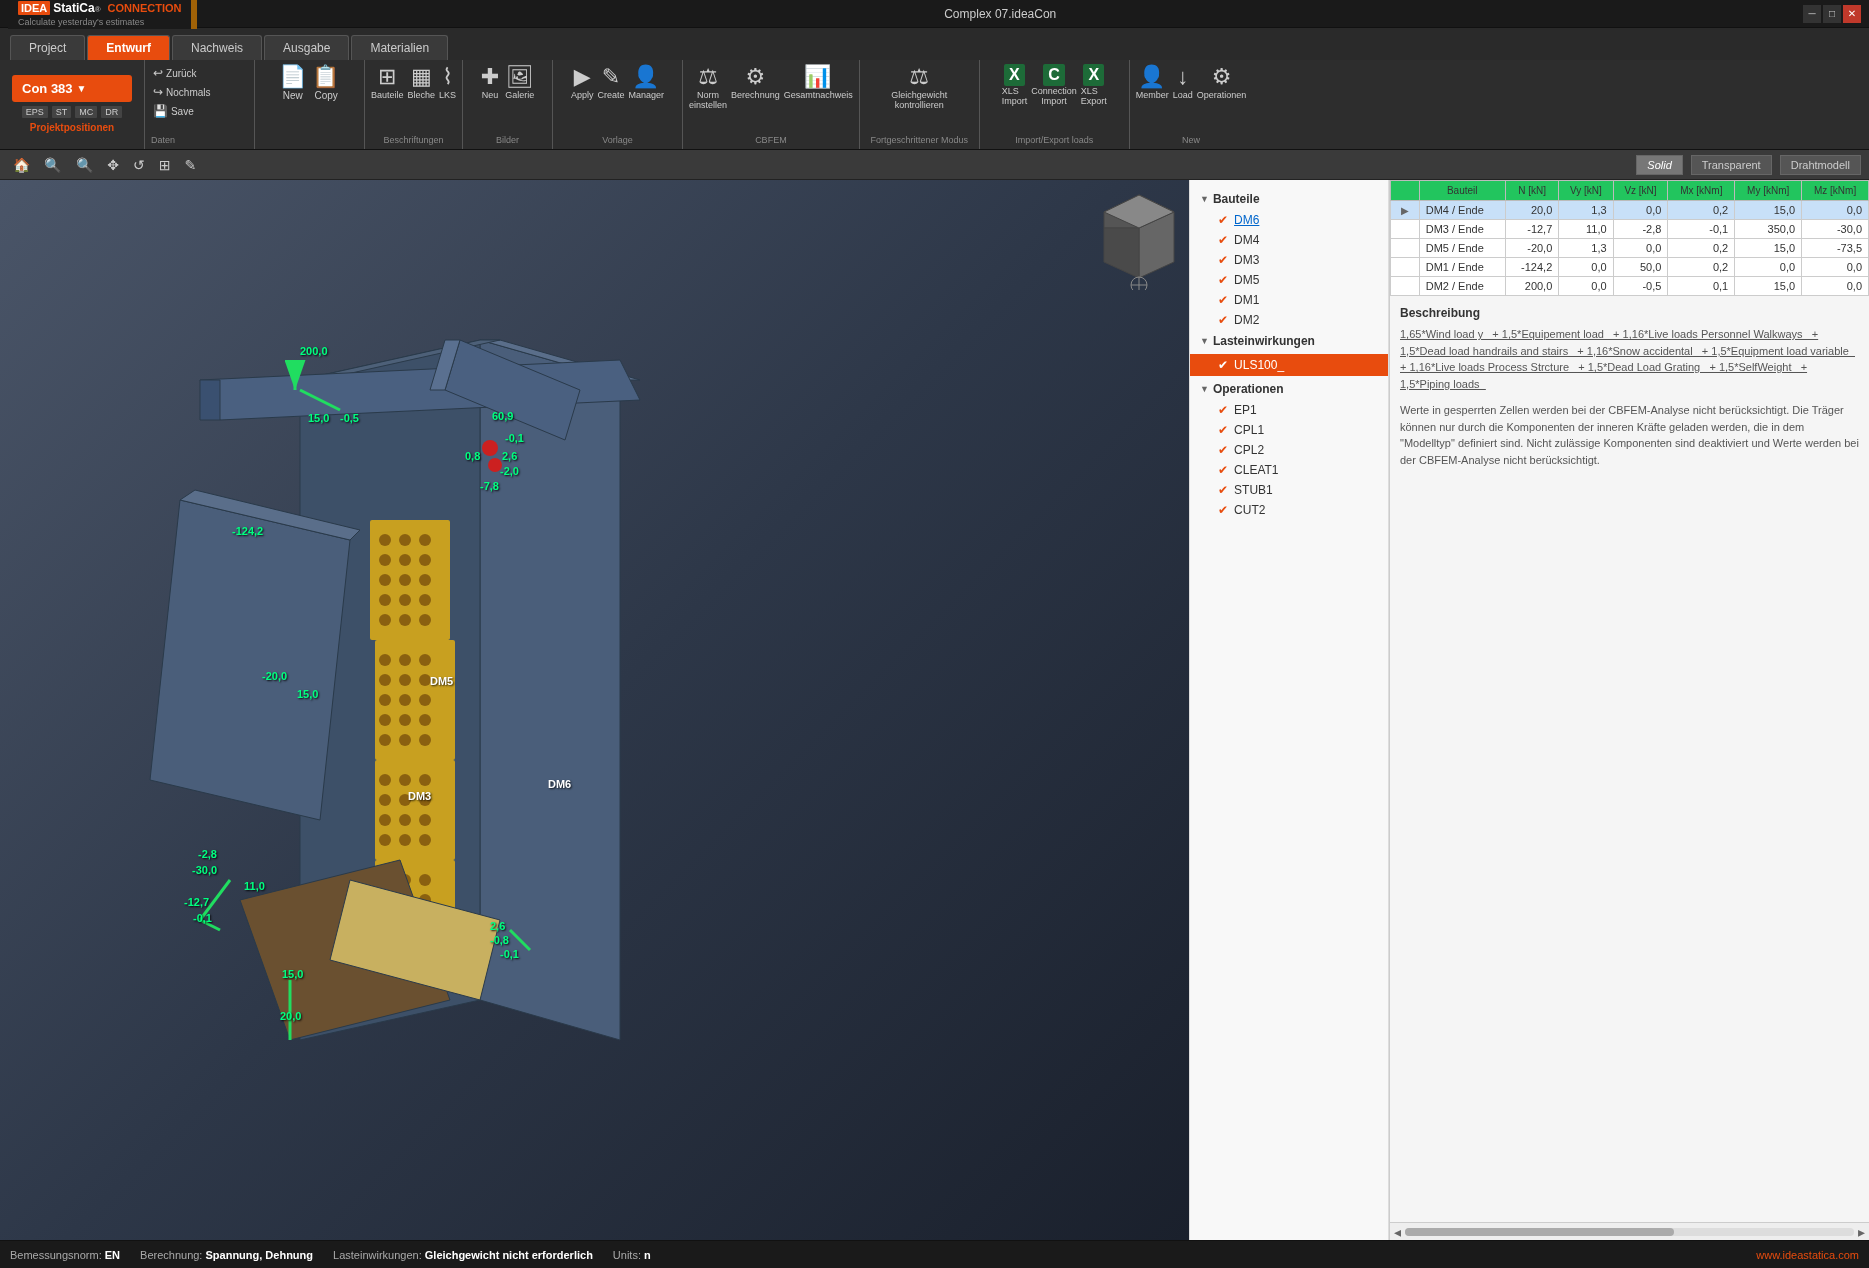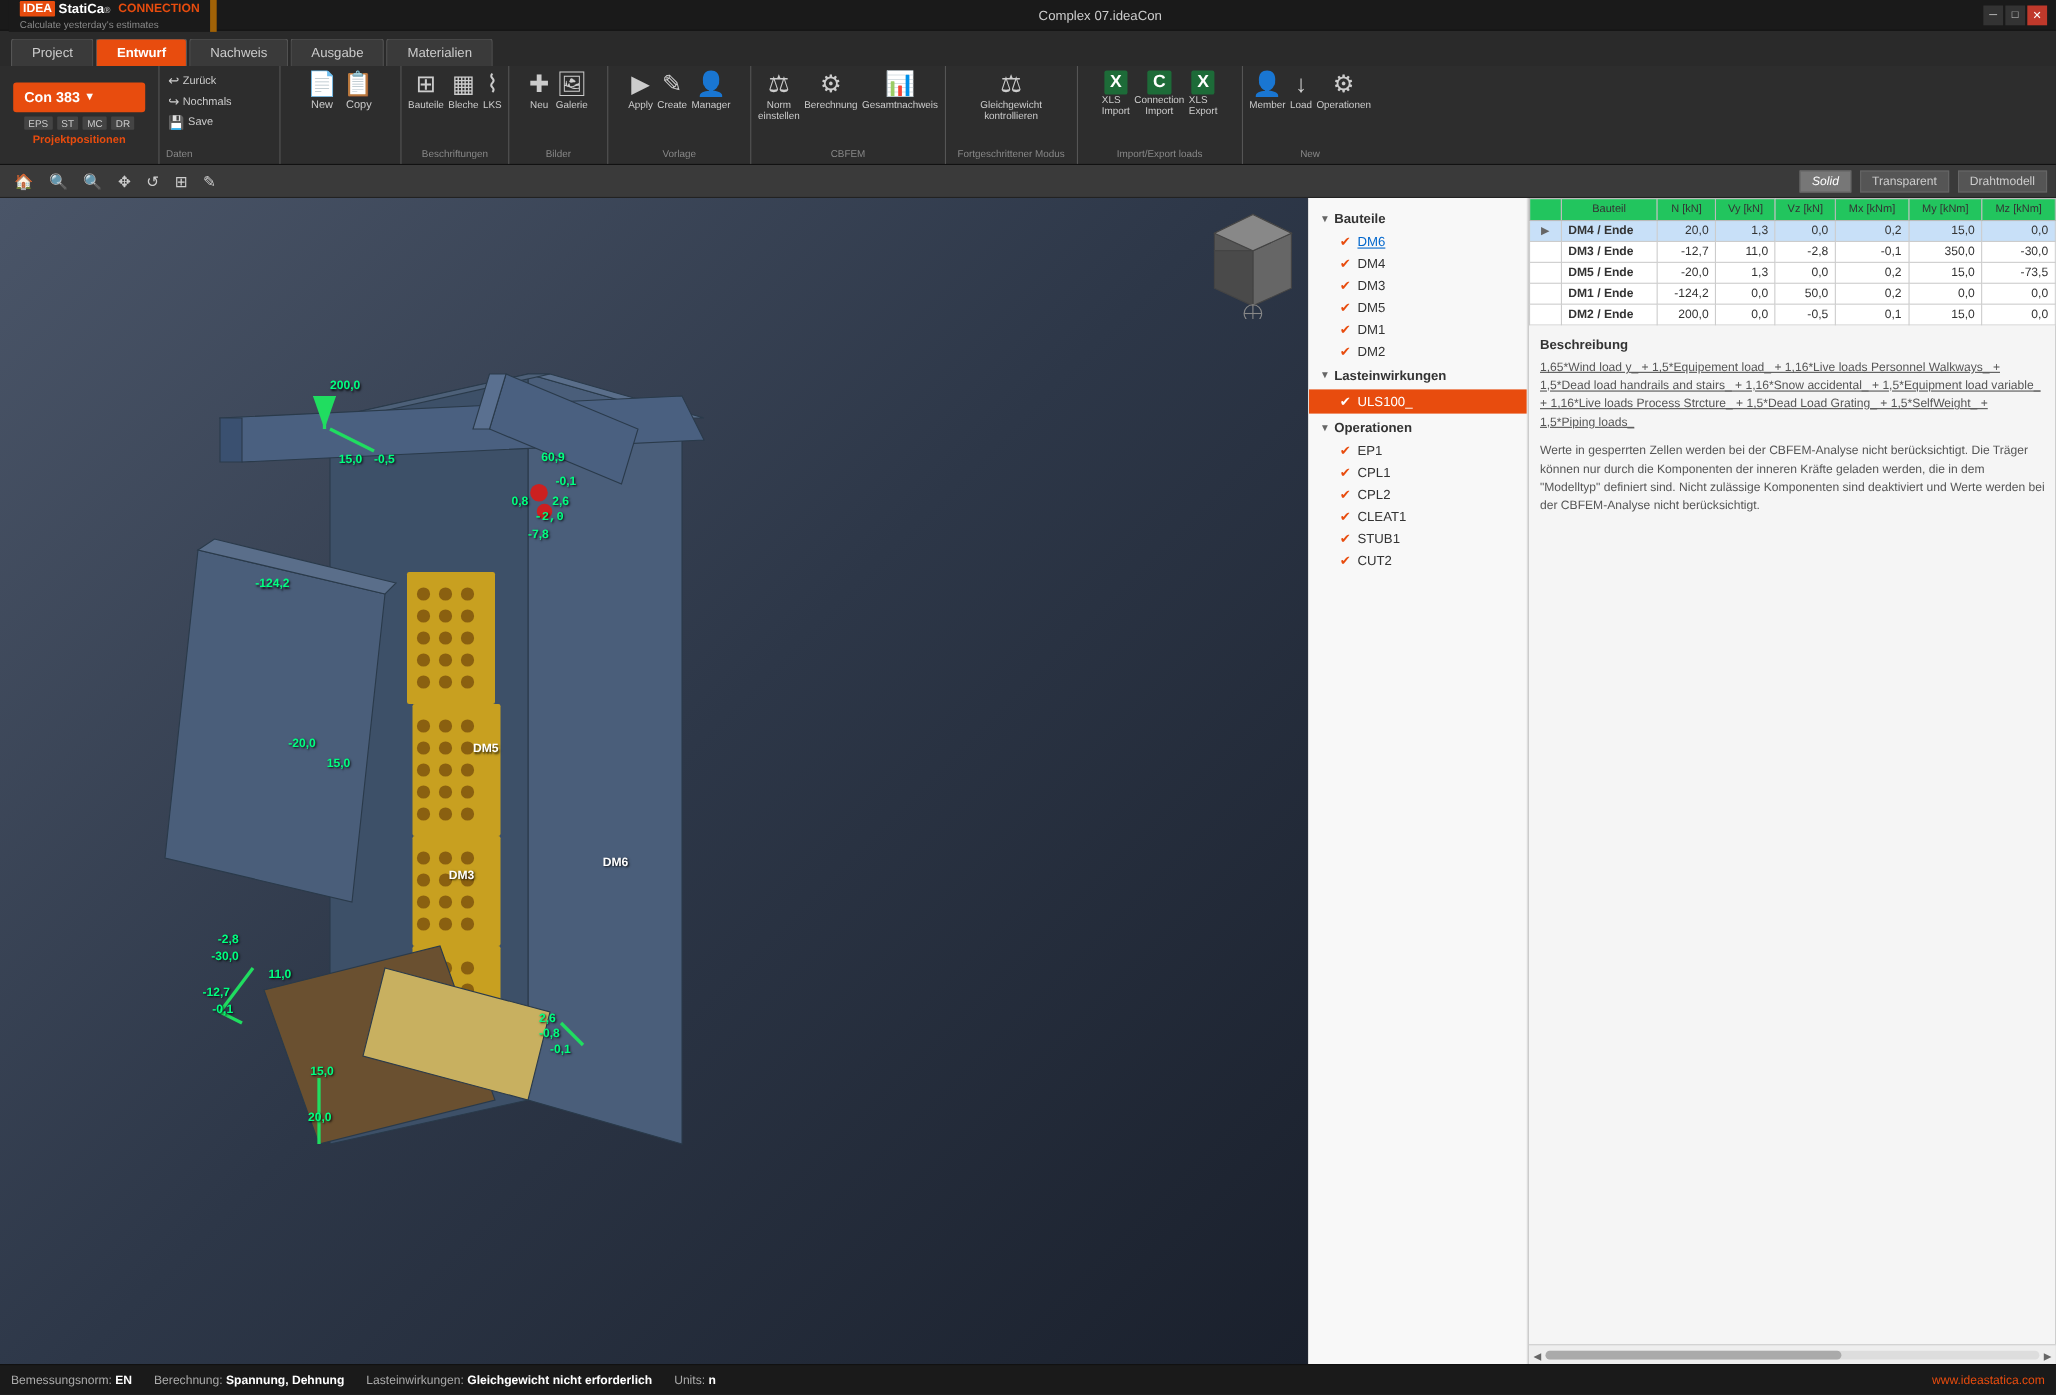--- a/index.html
+++ b/index.html
@@ -189,21 +189,21 @@
       color: #333;
     }
     #data-table td {
       border: 1px solid #ccc;
       padding: 3px 6px;
       text-align: right;
       color: #333;
     }
     #data-table td.name-cell {
       text-align: left;
-      font-weight: bold;
+      font-weight: normal;
     }
     #data-table tr.selected { background: #c8e0f8; }
     #data-table tr.selected td { background: #c8e0f8; }
     .expand-arrow {
       font-size: 10px;
       color: #666;
       cursor: pointer;
       padding: 3px 4px;
     }
 
@@ -690,21 +690,21 @@
         </defs>
       </svg>
 
       <div class="dim-label" style="top:165px; left:300px;">200,0</div>
       <div class="dim-label" style="top:232px; left:308px;">15,0</div>
       <div class="dim-label" style="top:232px; left:340px;">-0,5</div>
       <div class="dim-label" style="top:230px; left:492px;">60,9</div>
       <div class="dim-label" style="top:252px; left:505px;">-0,1</div>
       <div class="dim-label" style="top:270px; left:465px;">0,8</div>
       <div class="dim-label" style="top:270px; left:502px;">2,6</div>
-      <div class="dim-label" style="top:285px; left:486px;font-family:Liberation Mono, monospace;">-2,0</div>
+      <div class="dim-label" style="top:285px; left:500px;">-2,0</div>
       <div class="dim-label" style="top:300px; left:480px;">-7,8</div>
       <div class="dim-label" style="top:345px; left:232px;">-124,2</div>
       <div class="dim-label" style="top:490px; left:262px;">-20,0</div>
       <div class="dim-label" style="top:508px; left:297px;">15,0</div>
       <div class="dim-label" style="top:668px; left:198px;">-2,8</div>
       <div class="dim-label" style="top:684px; left:192px;">-30,0</div>
       <div class="dim-label" style="top:700px; left:244px;">11,0</div>
       <div class="dim-label" style="top:716px; left:184px;">-12,7</div>
       <div class="dim-label" style="top:732px; left:193px;">-0,1</div>
       <div class="dim-label" style="top:740px; left:490px;">2,6</div>

